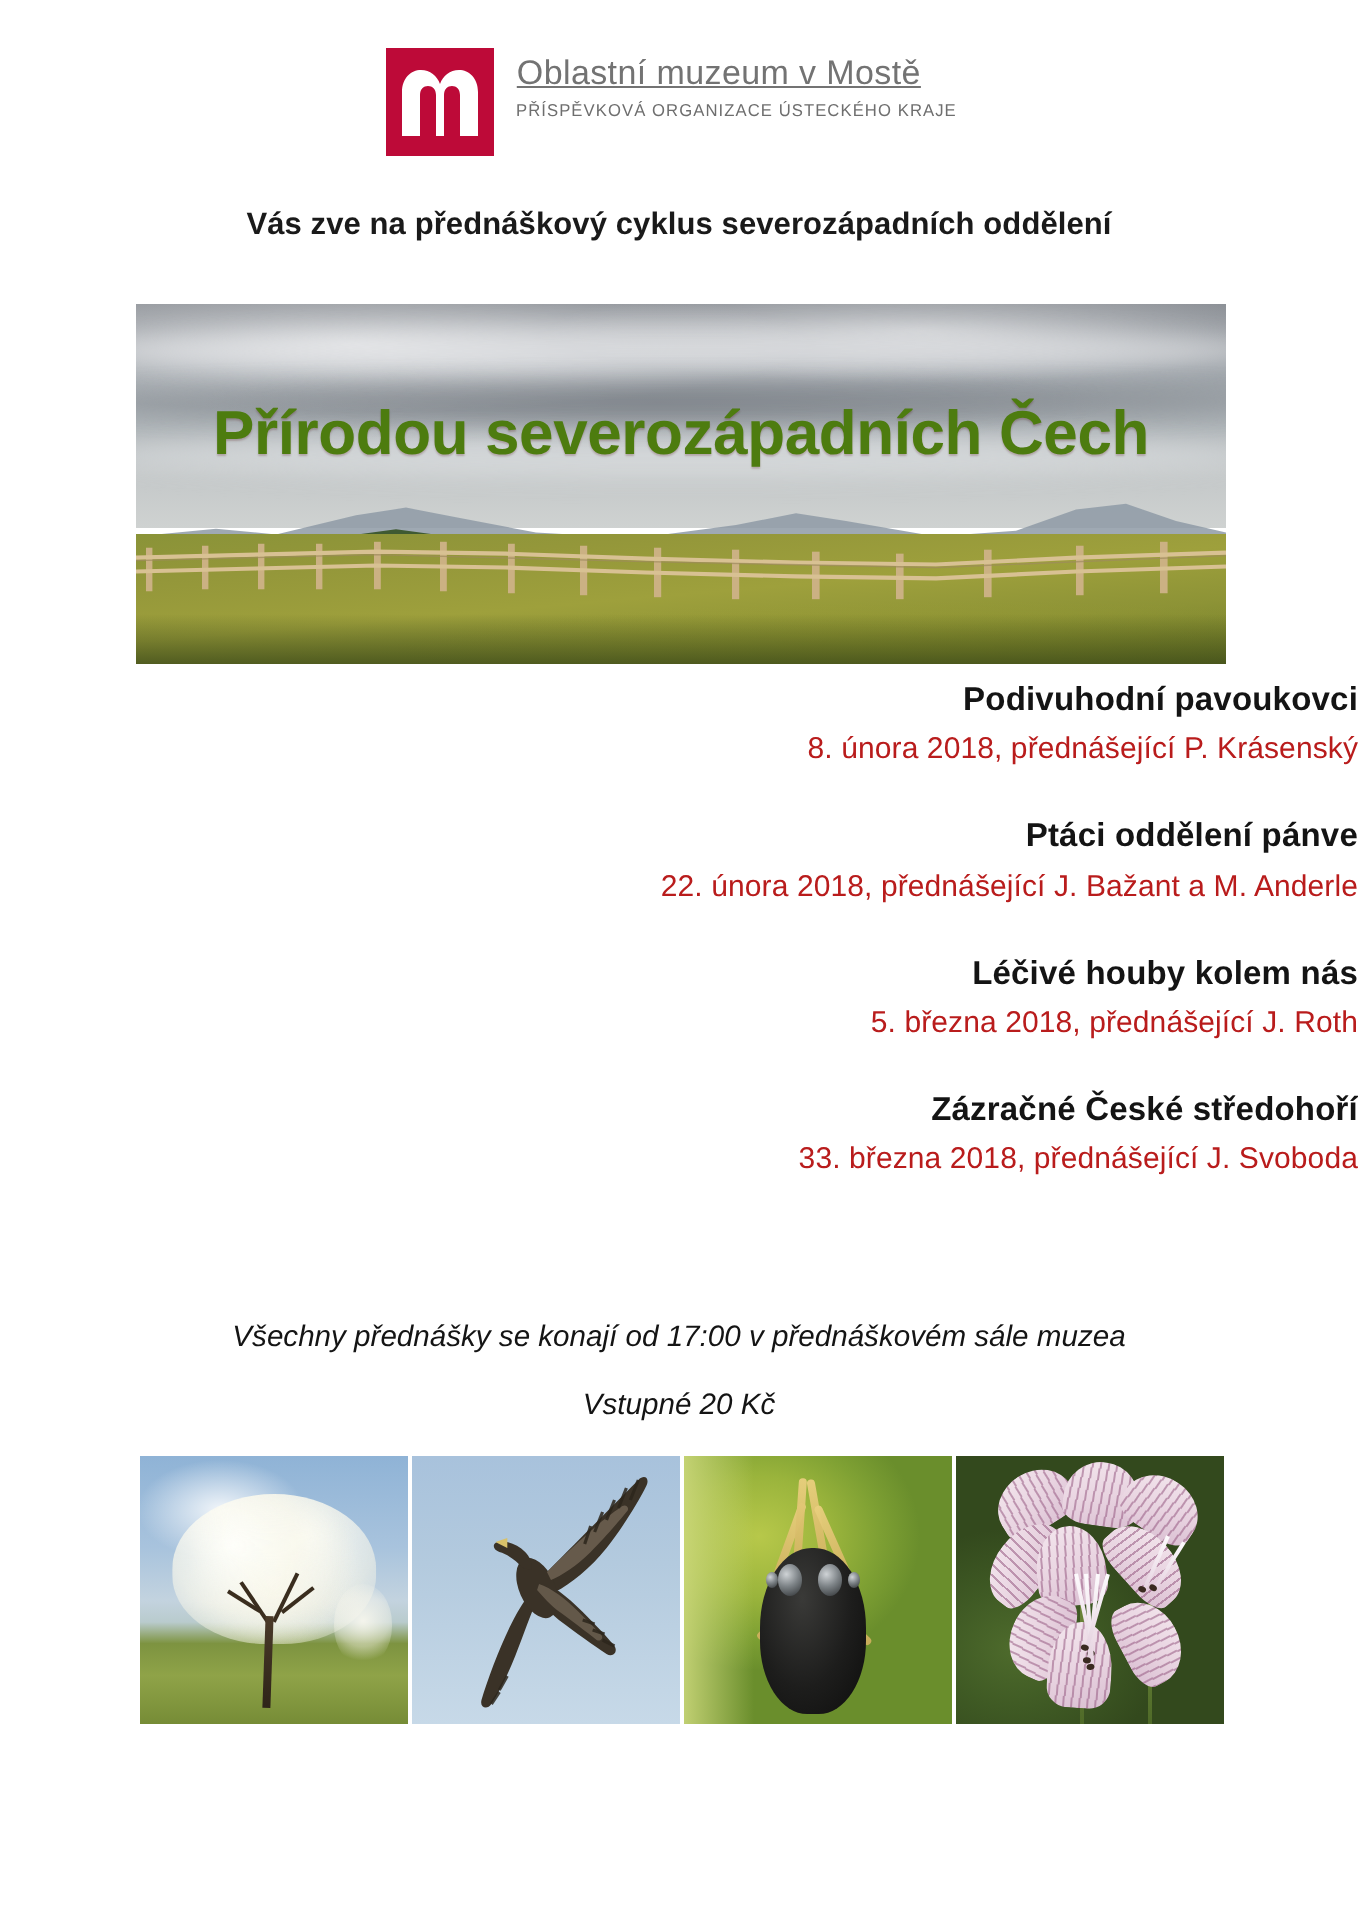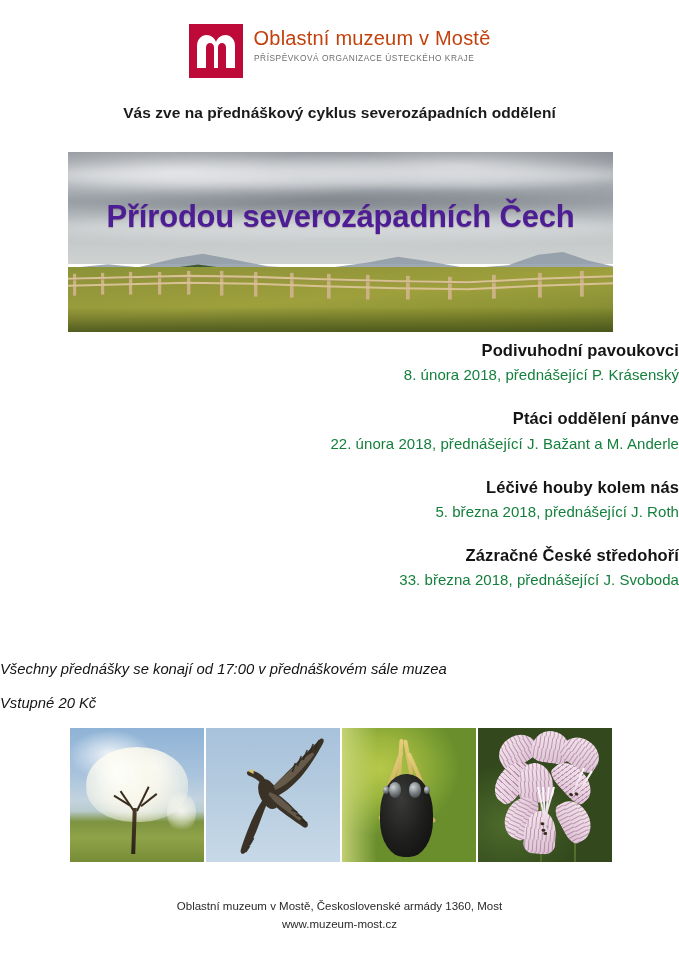--- a/index.html
+++ b/index.html
@@ -49,25 +49,26 @@
     height: 34px;
   }
   .logo-text {
     margin-left: 11px;
     display: flex;
     flex-direction: column;
     justify-content: flex-start;
     padding-top: 5px;
   }
   .logo-title {
-    font-size: 20px;
-    color: #c2410c;
+    font-size: 17px;
+    color: #737373;
     letter-spacing: 0.2px;
     line-height: 1.12;
     white-space: nowrap;
+    text-decoration: underline;
   }
   .logo-sub {
     font-size: 8.6px;
     color: #6e6e6e;
     letter-spacing: 0.55px;
     margin-top: 4px;
     white-space: nowrap;
     transform: scaleX(0.97);
     transform-origin: left center;
   }
@@ -156,21 +157,21 @@
     height: 22%;
   }
   .banner .banner-title {
     position: absolute;
     left: 0;
     top: 26%;
     width: 100%;
     text-align: center;
     font-size: 31px;
     font-weight: bold;
-    color: #4c1d95;
+    color: #4d7c0f;
     letter-spacing: -0.2px;
     text-shadow: 0 1px 1px rgba(70,0,0,0.22);
     white-space: nowrap;
   }
 
   
   .lectures {
     position: absolute;
     left: 0;
     top: 339px;
@@ -182,32 +183,33 @@
   }
   .lecture-title {
     font-size: 16.5px;
     font-weight: bold;
     color: #141414;
     line-height: 1.35;
     letter-spacing: 0.1px;
   }
   .lecture-detail {
     font-size: 15px;
-    color: #15803d;
+    color: #b91c1c;
     line-height: 1.4;
     margin-top: 3px;
     letter-spacing: 0.05px;
   }
 
   
   .notes {
     position: absolute;
     left: 0;
     top: 659px;
     width: 679px;
+    text-align: center;
   }
   .note-line {
     font-size: 14.8px;
     font-style: italic;
     color: #141414;
     line-height: 1.45;
   }
   .note-line.second { margin-top: 13px; }
 
   
@@ -535,18 +537,14 @@
       <div class="stamen" style="left:78%;top:30%;height:22%;transform:rotate(24deg);">
           <span class="anther"></span>
         </div>
       <div class="stamen" style="left:84%;top:32%;height:20%;transform:rotate(32deg);">
           <span class="anther"></span>
         </div>
     </div>
 
   </div>
 
-  <div class="footer">
-    <div class="footer-line">Oblastní muzeum v Mostě, Československé armády 1360, Most</div>
-    <div class="footer-line">www.muzeum-most.cz</div>
-  </div>
 
 </div>
 
 </body></html>

